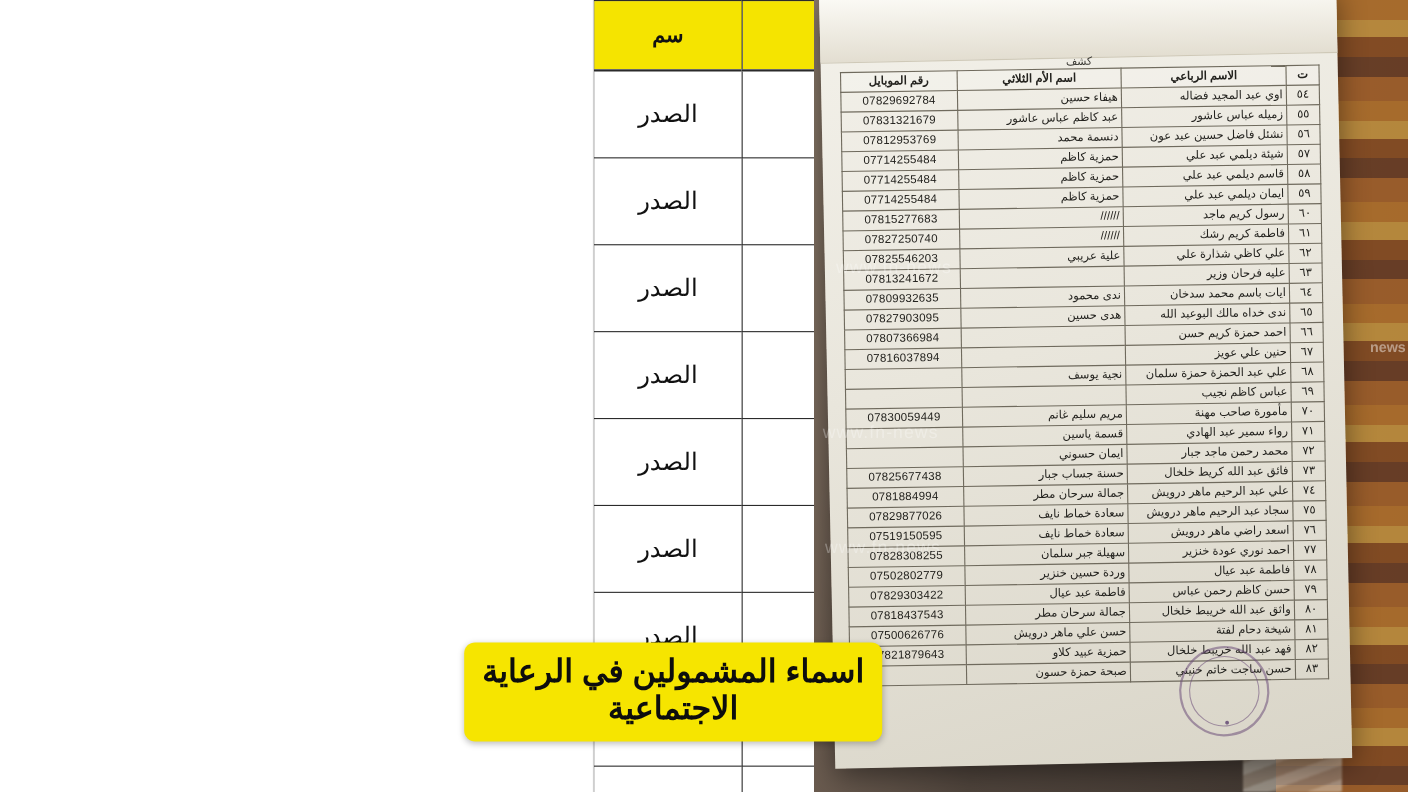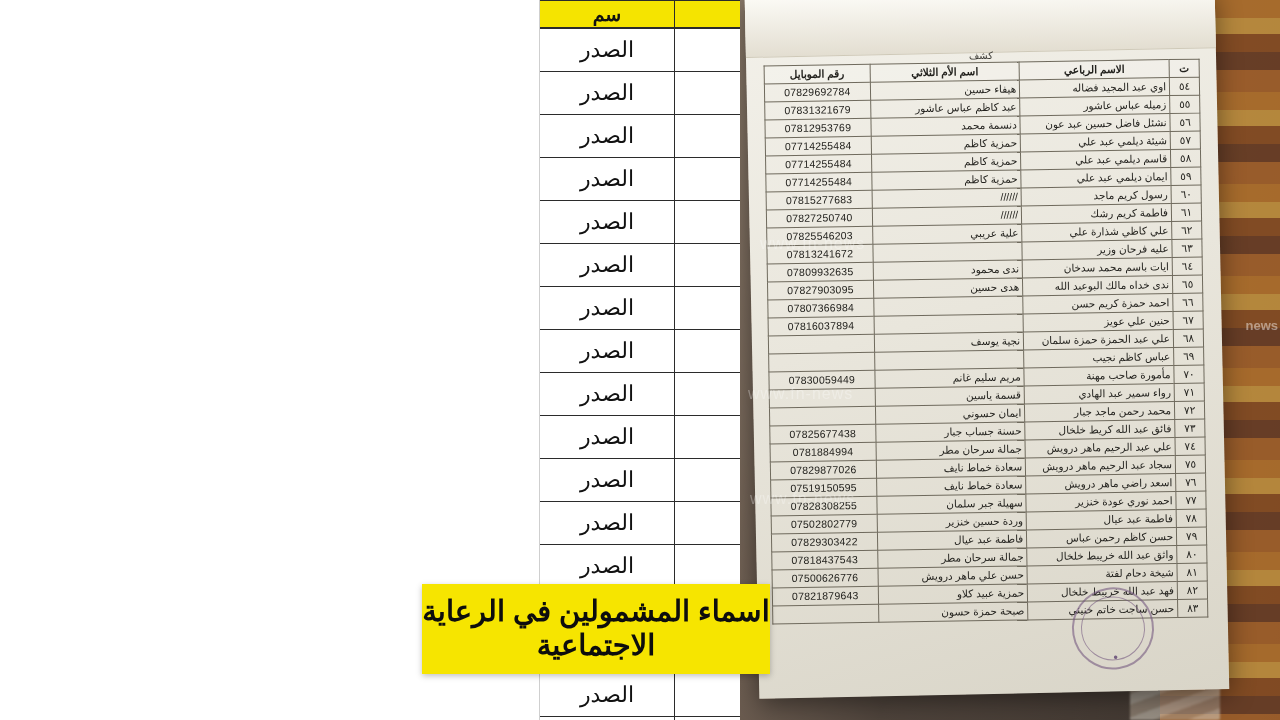--- a/index.html
+++ b/index.html
@@ -35,21 +35,21 @@
   }
   table.names {
     width: 100%;
     border-collapse: collapse;
     table-layout: fixed;
     direction: rtl;
   }
   table.names th, table.names td {
     border: 1px solid #2b2b2b;
     height: 42px;
-    padding: 0 6px;
+    padding: 18px 6px;
     text-align: center;
     vertical-align: middle;
     font-size: 22px;
     color: #111;
     white-space: nowrap;
     overflow: hidden;
   }
   table.names thead th {
     background: #f5e400;
     font-weight: bold;
@@ -194,37 +194,38 @@
     letter-spacing: 1px;
     font-weight: normal;
     pointer-events: none;
   }
   .wm.a { top: 235px; left: 20px; }
   .wm.b { top: 385px; left: 8px; }
   .wm.c { top: 490px; left: 10px; }
   .wm-side {
     position: absolute;
     right: 2px;
-    top: 318px;
+    top: 308px;
     font-size: 13px;
     color: rgba(255,255,255,.45);
     font-weight: bold;
   }
 
   
   .caption {
     position: absolute;
     left: 422px;
     top: 584px;
     width: 348px;
     background: #f6e500;
-    padding: 10px 0 12px;
+    padding: 10px 16px 12px;
     text-align: center;
     direction: rtl;
     box-shadow: 0 2px 6px rgba(0,0,0,.25);
+    border-radius: 10px;
   }
   .caption-text {
     font-size: 29px;
     font-weight: bold;
     color: #0d0d0d;
     line-height: 1.18;
     font-family: "Liberation Sans", sans-serif;
   }
 </style>
 </head>

